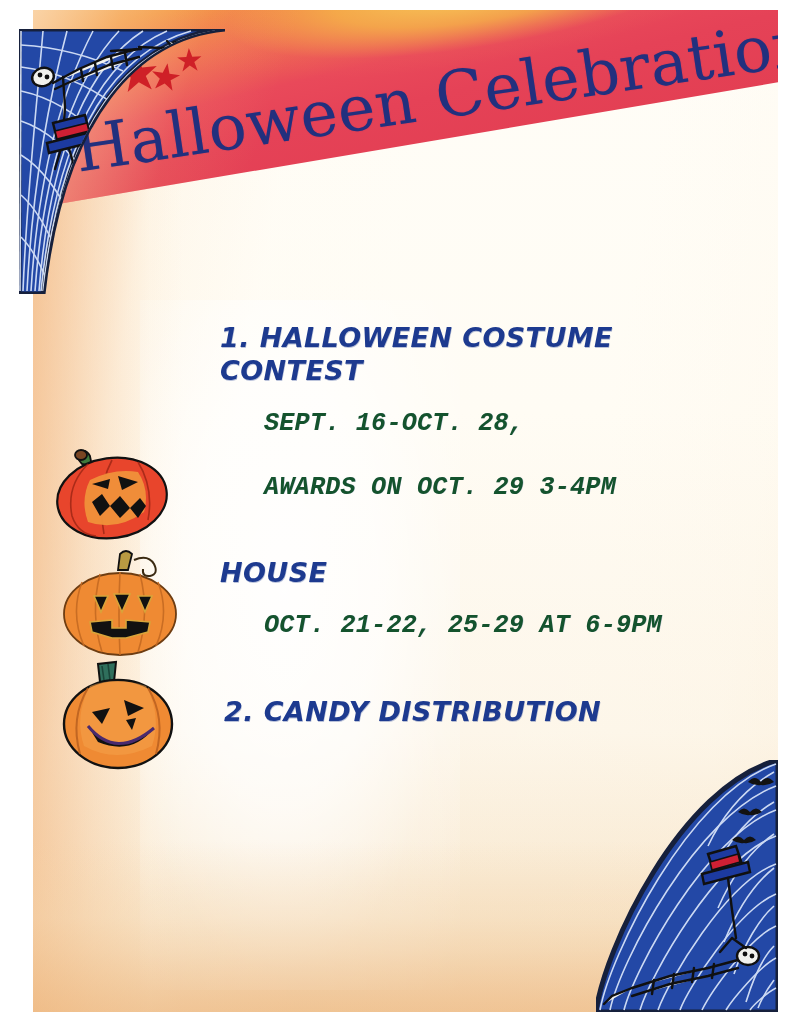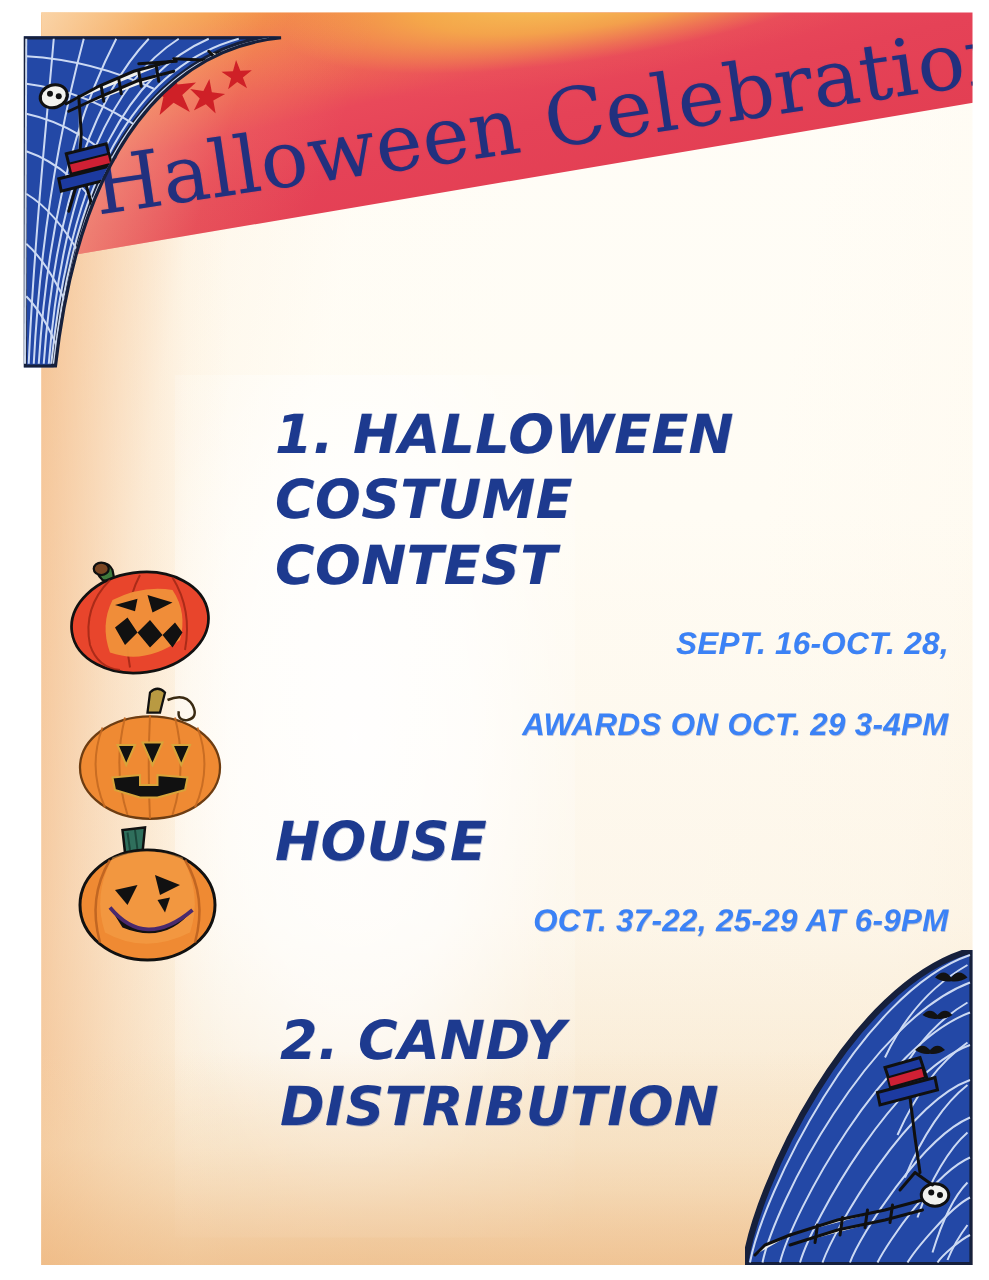--- a/index.html
+++ b/index.html
@@ -165,39 +165,38 @@
   .content{
     position:absolute;
     left:214px; top:322px;
     width:545px;
     color:#1d3a8f;
   }
   .item{ margin-bottom:6px; }
   .item-heading{
     font-family:"DejaVu Sans",sans-serif;
     font-weight:700;
-    font-size:43px;
+    font-size:27px;
     line-height:1.22;
     letter-spacing:0.4px;
     font-style:italic;
     color:#1d3a8f;
     margin:0;
     text-shadow:0.5px 0.5px 0 rgba(29,58,143,0.30);
   }
   .item-detail{
-    font-family:Liberation Sans, sans-serif;
+    font-family:Liberation Mono, monospace;
     font-weight:700;
     font-size:25px;
     line-height:1.30;
     letter-spacing:0.3px;
     font-style:italic;
-    color:#3b82f6;
+    color:#14532d;
     margin:0;
     text-shadow:0.4px 0.4px 0 rgba(29,58,143,0.28);
-    text-align:right;
   }
   #item-1{ margin-top:0; }
   #item-1 .item-heading{ padding-left:6px; }
   #item-1 .lines{ margin-top:20px; padding-left:50px; }
   #item-1 .lines .item-detail + .item-detail{ margin-top:32px; }
 
   #item-2{ margin-top:52px; }
   #item-2 .item-heading{ padding-left:6px; }
   #item-2 .lines{ margin-top:20px; padding-left:50px; }
 
@@ -383,21 +382,21 @@
       <div class="item-heading">CONTEST</div>
       <div class="lines">
         <div class="item-detail">SEPT. 16-OCT. 28,</div>
         <div class="item-detail">AWARDS ON OCT. 29 3-4PM</div>
       </div>
     </div>
 
     <div class="item" id="item-2">
       <div class="item-heading">HOUSE</div>
       <div class="lines">
-        <div class="item-detail">OCT. 37-22, 25-29 AT 6-9PM</div>
+        <div class="item-detail">OCT. 21-22, 25-29 AT 6-9PM</div>
       </div>
     </div>
 
     <div class="item" id="item-3">
       <div class="item-heading">2. CANDY DISTRIBUTION</div>
     </div>
 
   </div>
 
 </div>

